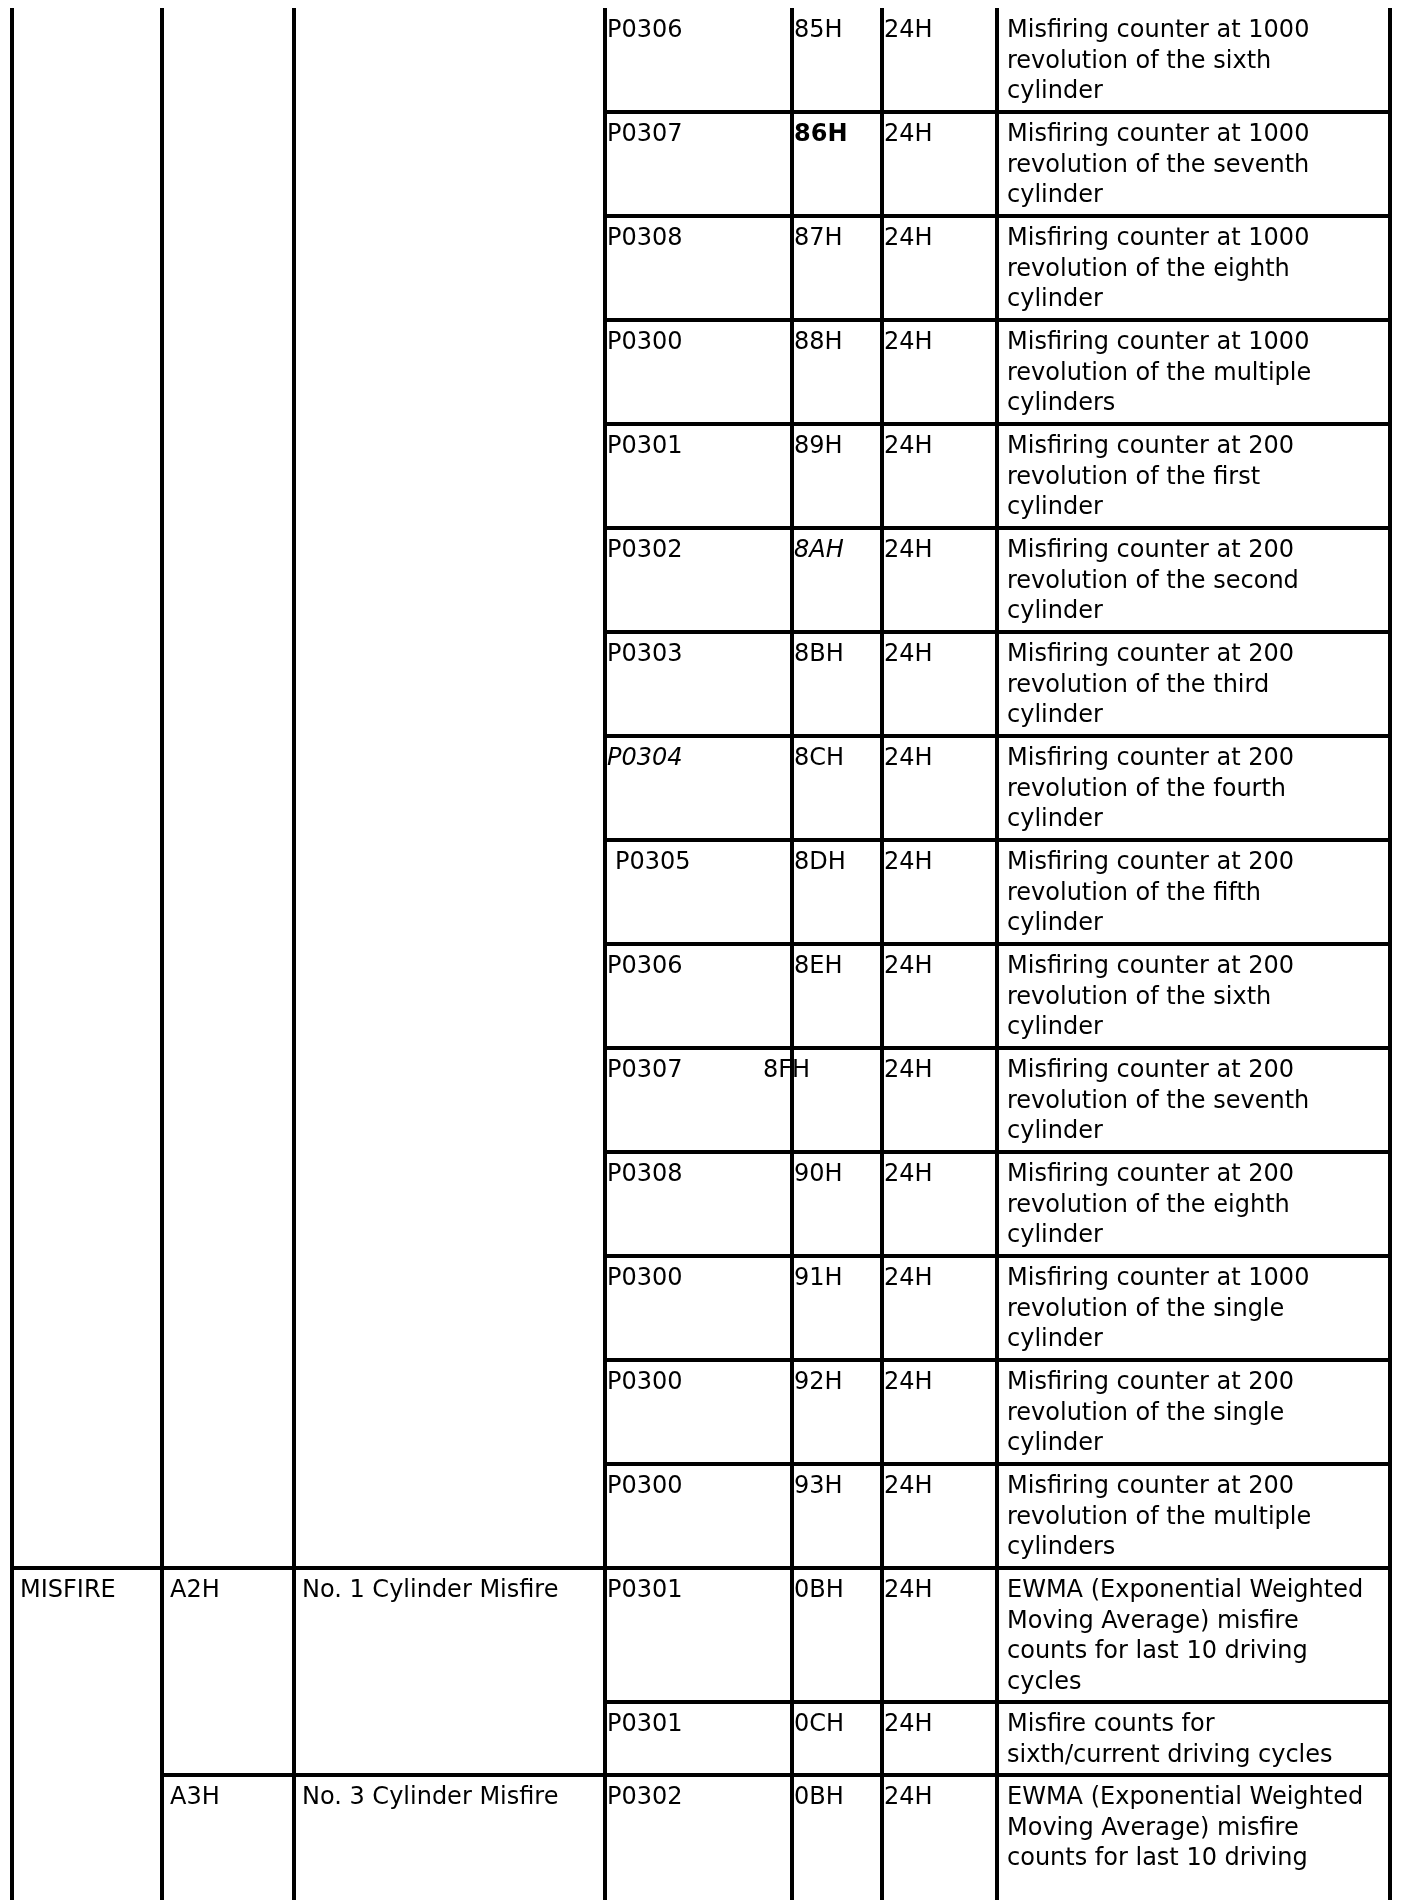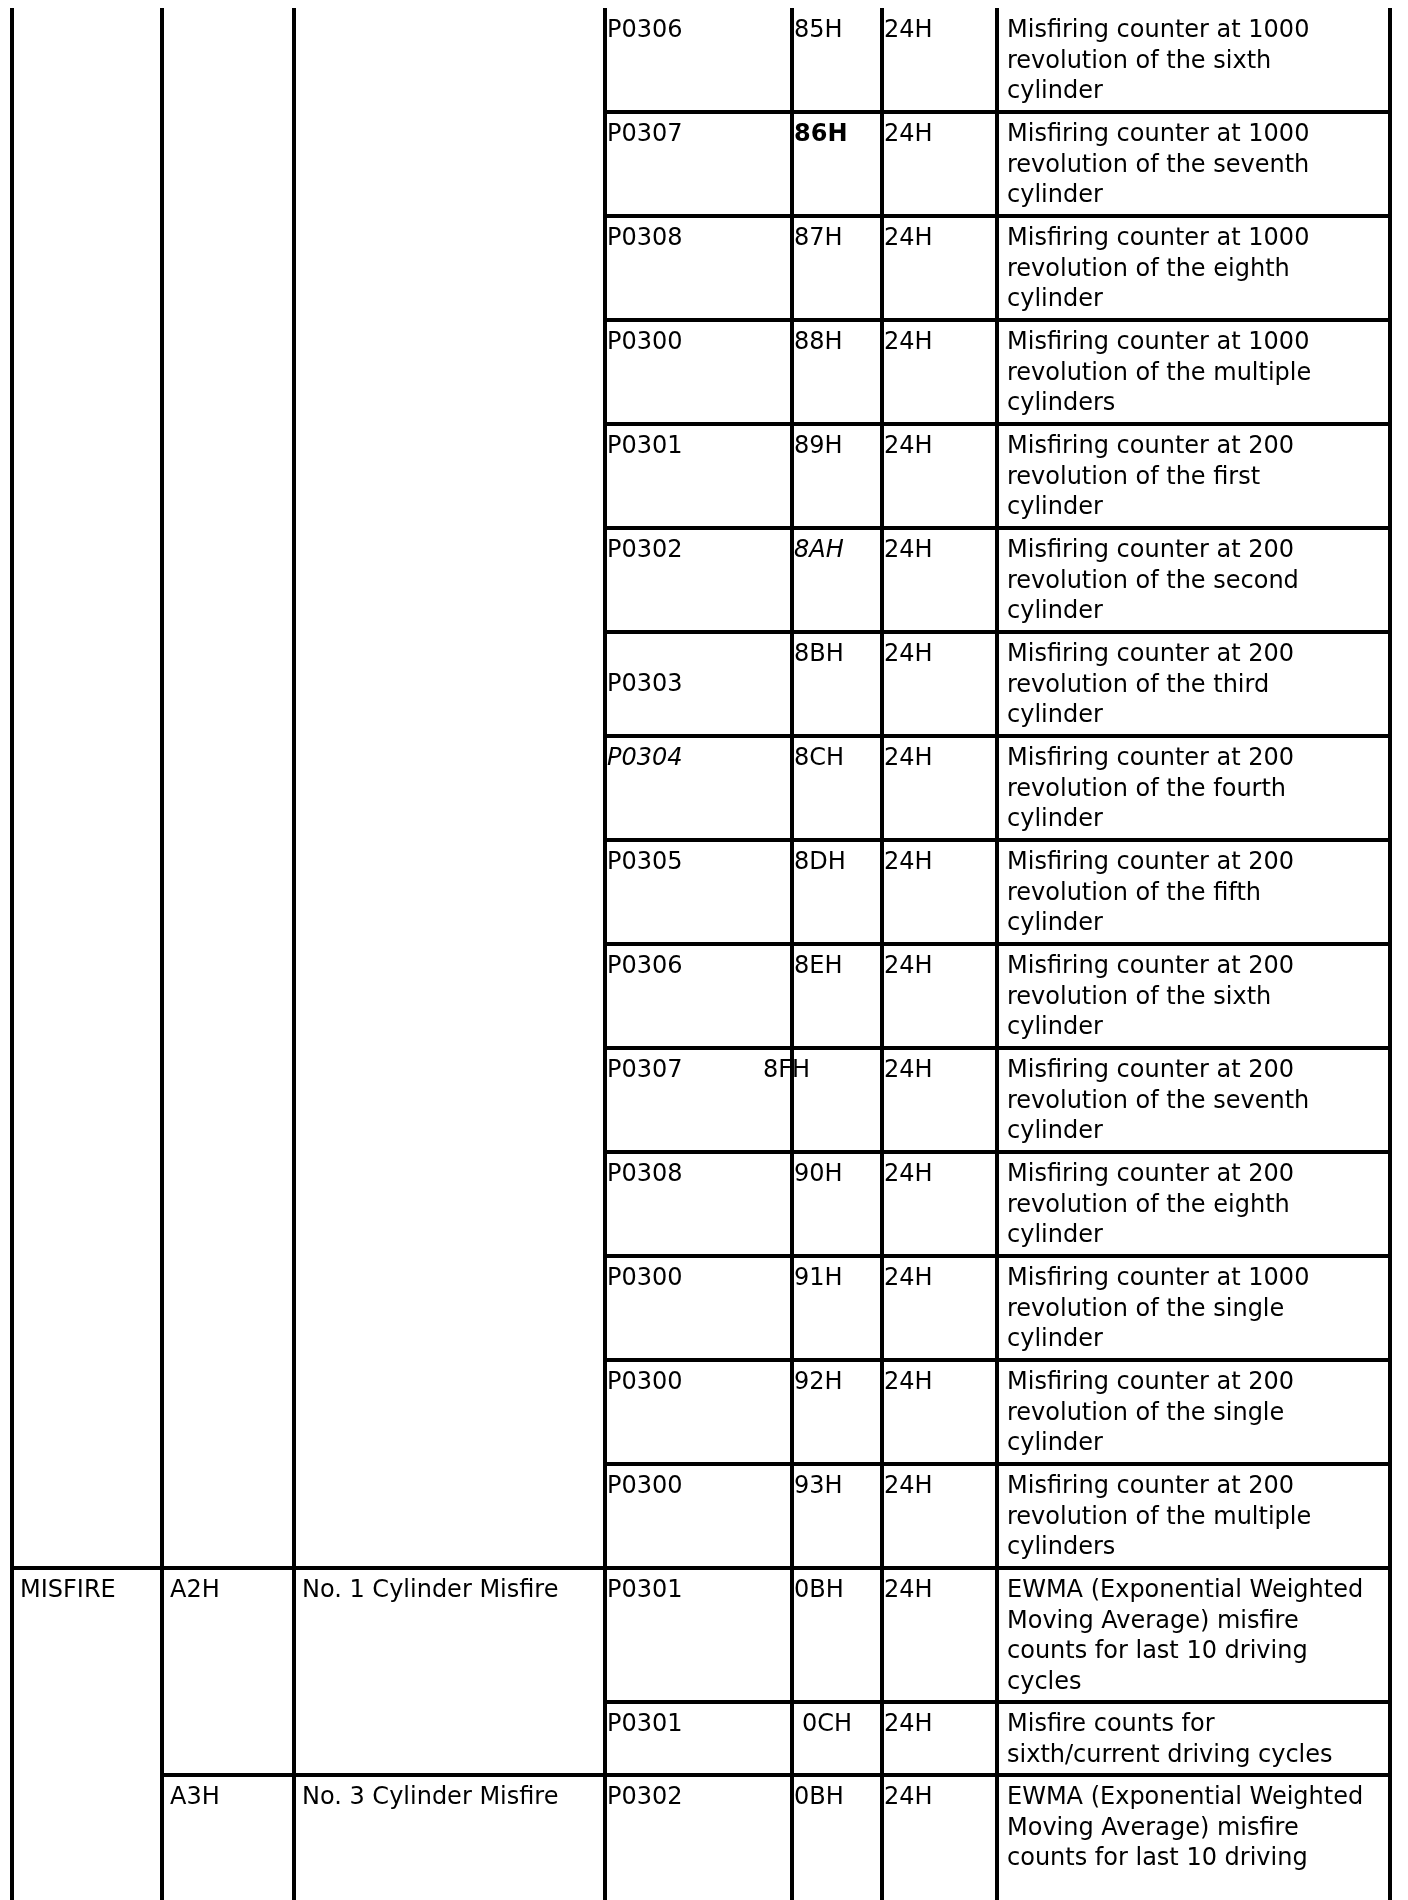--- a/index.html
+++ b/index.html
@@ -68,33 +68,33 @@
     <div class="cell code" style="left: 884px; width: 111px; top: 430px;">24H</div>
     <div class="cell" style="left: 1007px; width: 381px; top: 430px;">Misfiring counter at 200
 revolution of the first
 cylinder</div>
     <div class="cell code" style="left: 607px; width: 183px; top: 534px;">P0302</div>
     <div class="cell code" style="left: 794px; width: 86px; top: 534px; font-style: italic;">8AH</div>
     <div class="cell code" style="left: 884px; width: 111px; top: 534px;">24H</div>
     <div class="cell" style="left: 1007px; width: 381px; top: 534px;">Misfiring counter at 200
 revolution of the second
 cylinder</div>
-    <div class="cell code" style="left: 607px; width: 219px; top: 668px;">P0303</div>
+    <div class="cell code" style="left: 607px; width: 219px; top: 638px;">P0303</div>
     <div class="cell code" style="left: 794px; width: 86px; top: 638px;">8BH</div>
     <div class="cell code" style="left: 884px; width: 111px; top: 638px;">24H</div>
     <div class="cell" style="left: 1007px; width: 381px; top: 638px;">Misfiring counter at 200
 revolution of the third
 cylinder</div>
     <div class="cell code" style="left: 607px; width: 183px; top: 742px; font-style: italic;">P0304</div>
     <div class="cell code" style="left: 794px; width: 86px; top: 742px;">8CH</div>
     <div class="cell code" style="left: 884px; width: 111px; top: 742px;">24H</div>
     <div class="cell" style="left: 1007px; width: 381px; top: 742px;">Misfiring counter at 200
 revolution of the fourth
 cylinder</div>
-    <div class="cell code" style="left: 607px; width: 183px; top: 846px;">P0305</div>
+    <div class="cell code" style="left: 607px; width: 183px; top: 846px; padding-left: 8px;">P0305</div>
     <div class="cell code" style="left: 794px; width: 86px; top: 846px;">8DH</div>
     <div class="cell code" style="left: 884px; width: 111px; top: 846px;">24H</div>
     <div class="cell" style="left: 1007px; width: 381px; top: 846px;">Misfiring counter at 200
 revolution of the fifth
 cylinder</div>
     <div class="cell code" style="left: 607px; width: 183px; top: 950px;">P0306</div>
     <div class="cell code" style="left: 794px; width: 86px; top: 950px;">8EH</div>
     <div class="cell code" style="left: 884px; width: 111px; top: 950px;">24H</div>
     <div class="cell" style="left: 1007px; width: 381px; top: 950px;">Misfiring counter at 200
 revolution of the sixth
@@ -133,21 +133,21 @@
     <div class="cell" style="left: 170px; top: 1574px;">A2H</div>
     <div class="cell" style="left: 302px; top: 1574px;">No. 1 Cylinder Misfire</div>
     <div class="cell code" style="left: 607px; width: 183px; top: 1574px;">P0301</div>
     <div class="cell code" style="left: 794px; width: 86px; top: 1574px;">0BH</div>
     <div class="cell code" style="left: 884px; width: 111px; top: 1574px;">24H</div>
     <div class="cell" style="left: 1007px; width: 381px; top: 1574px;">EWMA (Exponential Weighted
 Moving Average) misfire
 counts for last 10 driving
 cycles</div>
     <div class="cell code" style="left: 607px; width: 183px; top: 1708px;">P0301</div>
-    <div class="cell code" style="left: 794px; width: 86px; top: 1708px; margin-left: 8px;">0CH</div>
+    <div class="cell code" style="left: 794px; width: 86px; top: 1708px;">0CH</div>
     <div class="cell code" style="left: 884px; width: 111px; top: 1708px;">24H</div>
     <div class="cell" style="left: 1007px; width: 381px; top: 1708px;">Misfire counts for
 sixth/current driving cycles</div>
     <div class="cell" style="left: 170px; top: 1781px;">A3H</div>
     <div class="cell" style="left: 302px; top: 1781px;">No. 3 Cylinder Misfire</div>
     <div class="cell code" style="left: 607px; width: 183px; top: 1781px;">P0302</div>
     <div class="cell code" style="left: 794px; width: 86px; top: 1781px;">0BH</div>
     <div class="cell code" style="left: 884px; width: 111px; top: 1781px;">24H</div>
     <div class="cell" style="left: 1007px; width: 381px; top: 1781px;">EWMA (Exponential Weighted
 Moving Average) misfire

